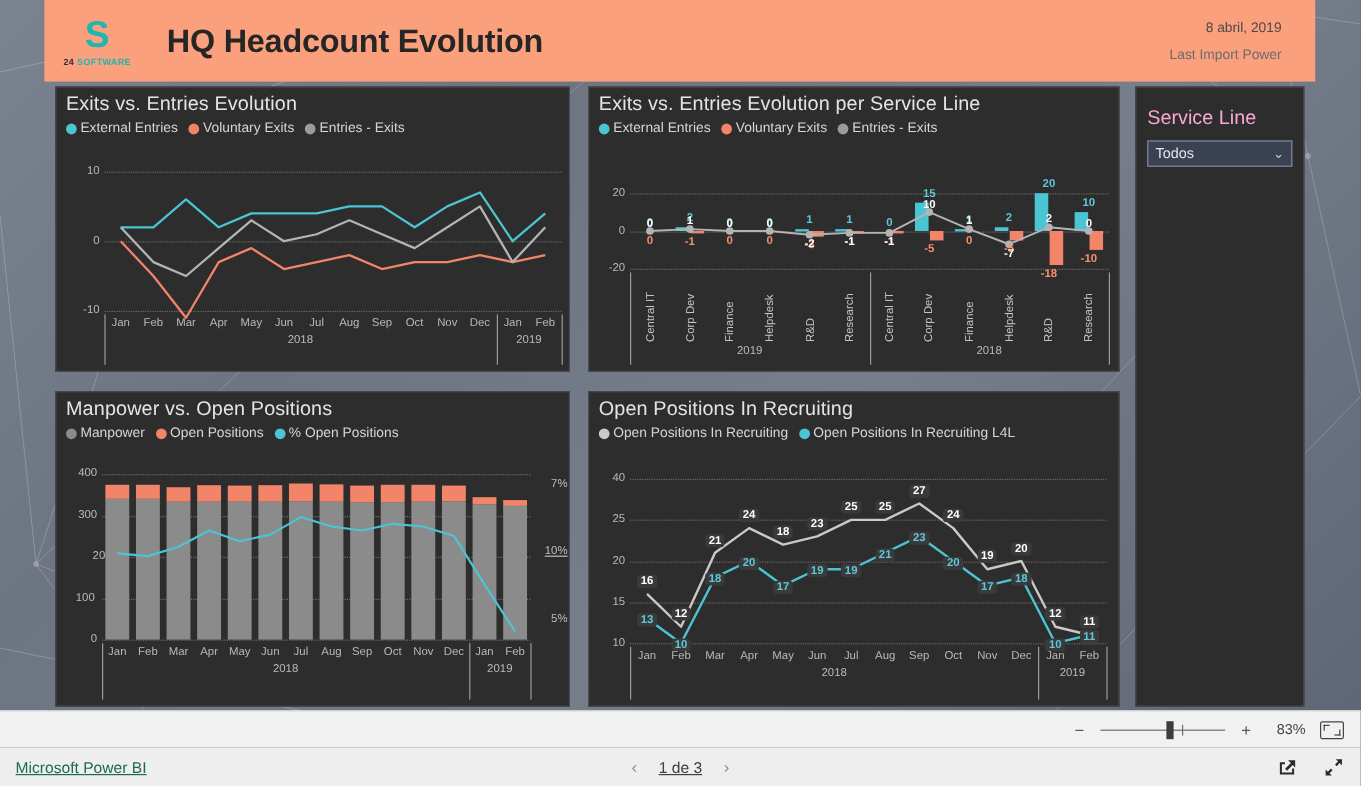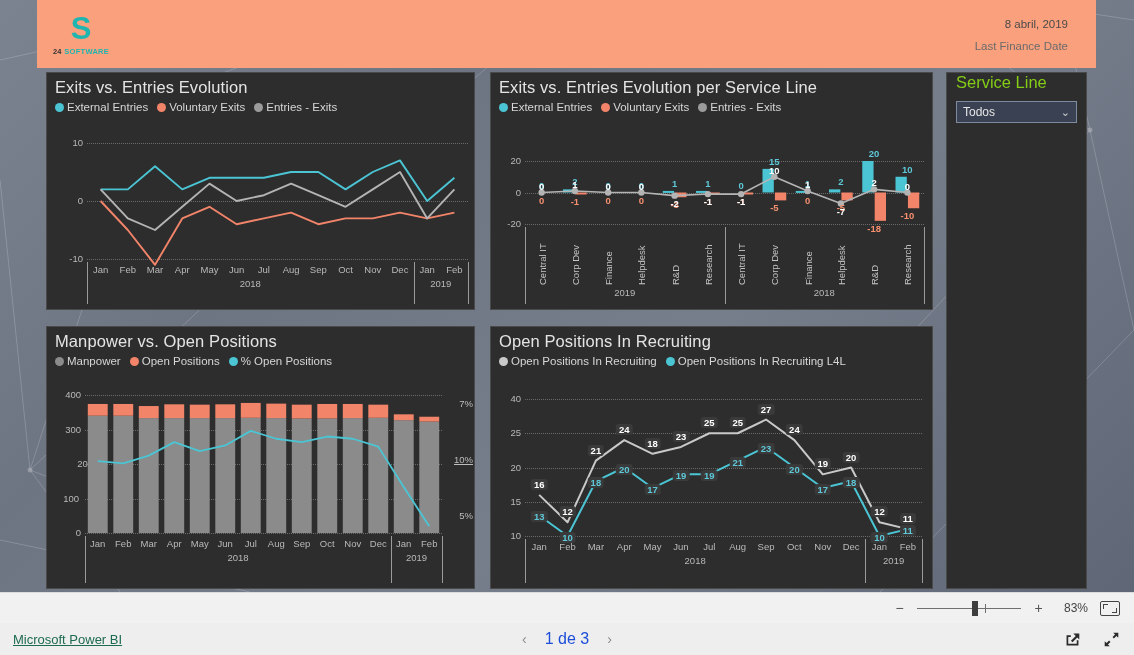--- a/index.html
+++ b/index.html
@@ -73,21 +73,21 @@
   .dl.w { color: #fff; }
   .dl.c { color: #5ec8d8; }
   .dl.o { color: #f7906f; }
   .dl.box { background: #3a3a3a; border-radius: 3px; padding: 0 3px; }
   .vcat { position: absolute; font-size: 9.5px; color: #c4c4c4;
           writing-mode: vertical-rl; transform: rotate(180deg); white-space: nowrap; }
 
   
   #slicer { position: absolute; left: 946px; top: 72px; width: 141px; height: 517px;
             background: #2d2d2d; border: 1px solid #4a4a4a; }
-  #slicer h2 { font-size: 16.5px; color: #84cc16; padding: 0 0 0 9px; font-weight: normal; }
+  #slicer h2 { font-size: 16.5px; color: #f9a8d4; padding: 16px 0 0 9px; font-weight: normal; }
   #slicer .dd {
     margin: 9px 9px 0 9px; height: 22px; background: #3a4152; border: 1px solid #7e8aa0;
     display: flex; align-items: center; justify-content: space-between;
     padding: 0 6px; font-size: 12px; color: #e6e6e6;
   }
   #slicer .chev { font-size: 11px; color: #cfcfcf; }
 
   
   #zoombar {
     position: absolute; left: 0; top: 592px; width: 1134px; height: 31px;
@@ -109,21 +109,21 @@
 
   #statusbar {
     position: absolute; left: 0; top: 623px; width: 1134px; height: 32px;
     background: #eeeeee; display: flex; align-items: center;
   }
   #pbi-link { margin-left: 13px; font-size: 13px; color: #1d6b4f;
               text-decoration: underline; cursor: pointer; }
   #pager { position: absolute; left: 50%; transform: translateX(-50%);
            display: flex; align-items: center; gap: 18px; }
   #pager .arrow { color: #8c8c8c; font-size: 14px; }
-  #pager .pg { font-size: 16px; color: #1d4ed8; }
+  #pager .pg { font-size: 13px; color: #404040; text-decoration: underline; }
   #sb-right { position: absolute; right: 14px; display: flex; align-items: center; gap: 22px; }
   .sbicon { width: 17px; height: 17px; color: #2b2b2b; }
 </style>
 </head>
 <body>
 
 <div id="bg">
   <svg viewBox="0 0 1134 592" preserveAspectRatio="none">
     <g stroke="#ffffff" stroke-width="0.8" opacity="0.45" fill="none">
       <path d="M30 470 L150 100 M30 470 L0 180 M30 470 L210 300 M30 470 L260 560 M30 470 L120 592"></path>
@@ -144,23 +144,24 @@
 <div id="canvas">
 
   <div id="header">
     <div id="logo">
       <div class="s">S</div>
       <div class="sub">
         <span class="n">24</span>
         <span class="w">SOFTWARE</span>
       </div>
     </div>
+    <div id="title">HQ Headcount Evolution</div>
     <div id="hdr-right">
       <div>8 abril, 2019</div>
-      <div class="lbl">Last Finance Date</div>
+      <div class="lbl">Last Import Power</div>
     </div>
   </div>
 
   <div class="card" style="left:46px; top:72px; width:429px; height:238px;">
     <h2>Exits vs. Entries Evolution</h2>
     <div class="legend">
       <span class="li">
         <i class="dot" style="background:#4bc5d4"></i>
         <span>External Entries</span>
         </span>

